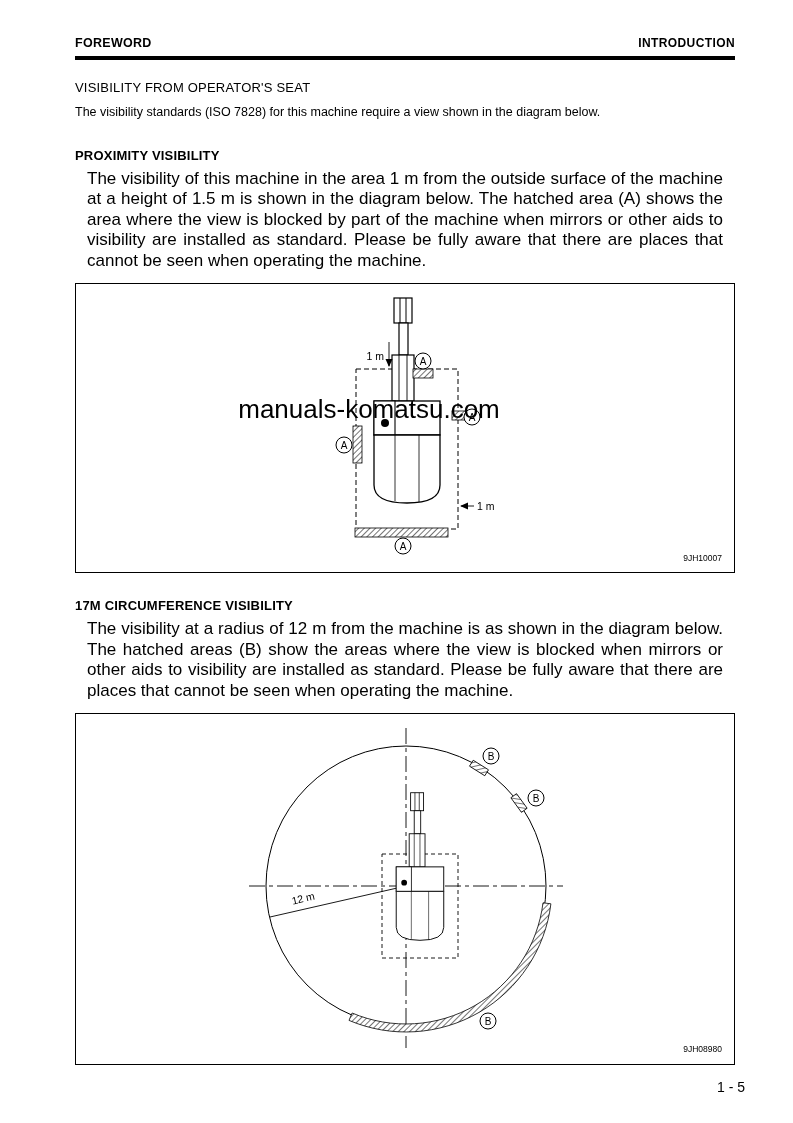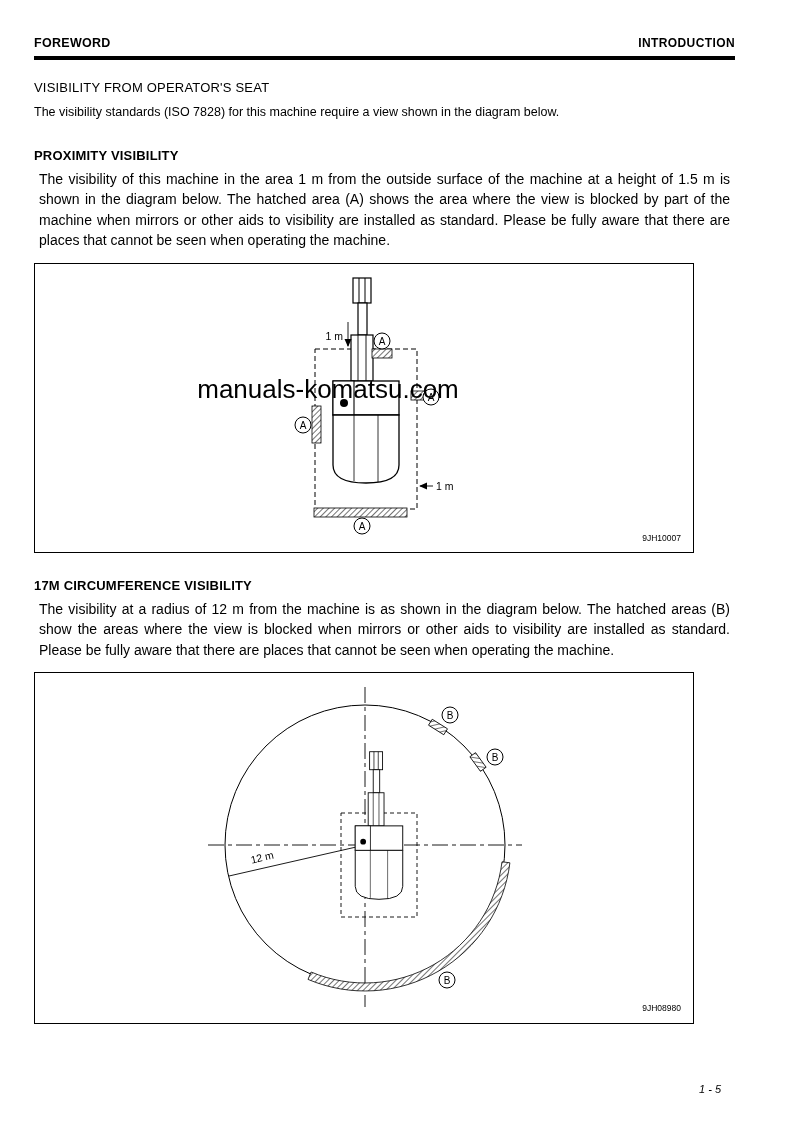--- a/index.html
+++ b/index.html
@@ -1,31 +1,31 @@
 <!DOCTYPE html>
 <html><head>
 <meta charset="utf-8">
 <style>
   html,body{margin:0;padding:0;}
   body{
     width:793px;height:1123px;background:#ffffff;color:#000;
     font-family:"Liberation Sans","DejaVu Sans",sans-serif;
     position:relative;overflow:hidden;
   }
-  .content{padding:36px 58px 0 34px;}
+  .content{padding:36px 58px 0 75px;}
   .header-row{display:flex;justify-content:space-between;align-items:baseline;}
   .header-left{font-size:12.5px;font-weight:bold;letter-spacing:.3px;}
   .header-right{font-size:12px;font-weight:bold;letter-spacing:.4px;}
   .header-rule{height:4px;background:#000;margin-top:6px;}
   h1.page-title{margin:20px 0 0;font-size:13px;font-weight:normal;letter-spacing:.2px;}
-  p.body-text{margin:6px 5px 0;font-size:14px;line-height:20.5px;text-align:justify;}
+  p.body-text{margin:6px 12px 0;font-size:17px;line-height:20.5px;text-align:justify;}
   p.intro-text{margin:7px 0 0;font-size:12.5px;line-height:20.5px;}
   h2.section-heading{margin:25px 0 0;font-size:13px;font-weight:bold;letter-spacing:.2px;}
   figure.diagram{margin:12px 0 0;border:1px solid #000;box-sizing:border-box;width:660px;padding:0;background:#fff;}
-  .page-number{position:absolute;right:72px;bottom:28px;font-size:11px;font-style:italic;}
+  .page-number{position:absolute;right:48px;bottom:28px;font-size:14px;}
   svg text{font-family:"Liberation Sans","DejaVu Sans",sans-serif;fill:#000;}
   .defs-holder{position:absolute;width:0;height:0;overflow:hidden;}
 </style>
 </head>
 <body>
 
 <svg class="defs-holder" aria-hidden="true">
   <defs>
     <pattern id="hatch" width="4" height="4" patternUnits="userSpaceOnUse" patternTransform="rotate(45)">
       <rect width="4" height="4" fill="#ffffff"></rect>

